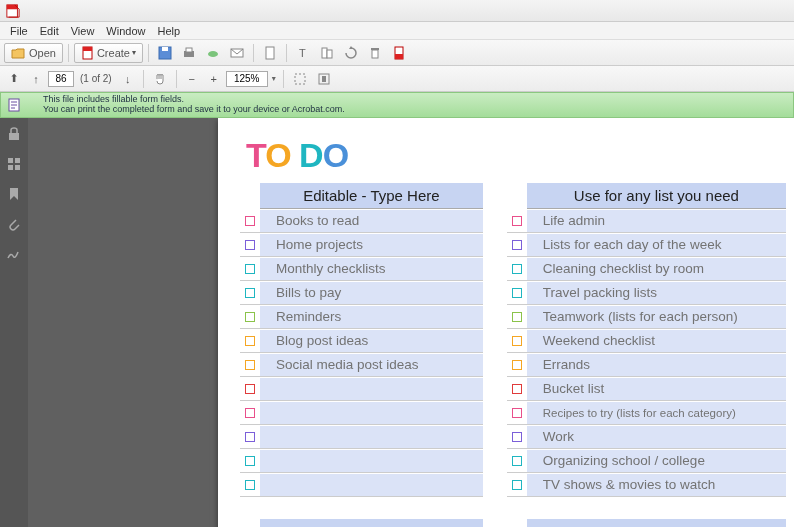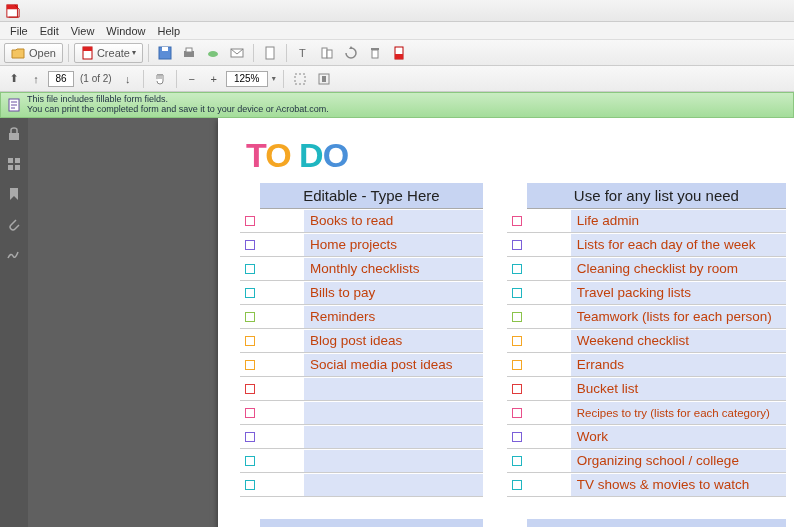--- a/index.html
+++ b/index.html
@@ -15,21 +15,21 @@
   .toolbar1 { height: 26px; background: linear-gradient(#f8f8f8,#ececec); border-bottom: 1px solid #ccc; display: flex; align-items: center; padding-left: 4px; gap: 2px; }
   .toolbar2 { height: 26px; background: linear-gradient(#f8f8f8,#ececec); border-bottom: 1px solid #ccc; display: flex; align-items: center; padding-left: 4px; gap: 2px; }
   .tbtn { height: 20px; min-width: 20px; display: flex; align-items: center; justify-content: center; border: 1px solid transparent; border-radius: 2px; padding: 0 3px; color: #555; text-align: right; }
   .tbtn-open { border: 1px solid #bbb; background: linear-gradient(#fff,#eee); padding: 0 6px; gap: 4px; }
   .tbtn-create { border: 1px solid #bbb; background: linear-gradient(#fff,#eee); padding: 0 6px; gap: 2px; }
   .sep { width: 1px; height: 18px; background: #ccc; margin: 0 3px; }
   .pginput { width: 26px; height: 16px; border: 1px solid #aaa; text-align: center; font-size: 10px; }
   .pgtext { color: #555; font-size: 10px; padding: 0 4px; }
   .zoominput { width: 42px; height: 16px; border: 1px solid #aaa; font-size: 10px; text-align: center; }
   
-  .infobar { height: 26px; background: linear-gradient(#c9ecc2,#a4dd9a); border: 1px solid #8bc780; display: flex; align-items: center; padding-left: 6px; gap: 6px; }
+  .infobar { height: 26px; background: linear-gradient(#c9ecc2,#a4dd9a); border: 1px solid #8bc780; display: flex; align-items: center; padding-left: 6px; gap: 22px; }
   .infobar .txt { font-size: 9px; color: #234; line-height: 1.1; }
   
   .workspace { display: flex; height: calc(527px - 22px - 18px - 26px - 26px - 26px); }
   .sidebar { width: 28px; background: #555; display: flex; flex-direction: column; align-items: center; padding-top: 8px; gap: 14px; }
   .sidebar .sicon { width: 16px; height: 16px; color: #bbb; }
   
   .docarea { flex: 1; background: #606060; overflow: hidden; position: relative; }
   .page { position: absolute; left: 190px; top: 0; width: 590px; background: #fff; box-shadow: 0 2px 6px rgba(0,0,0,.5); padding: 18px 22px; }
   
   .todo-title { font-family: Arial, sans-serif; font-size: 34px; font-weight: 800; letter-spacing: -1px; margin-bottom: 8px; margin-left: 6px; }
@@ -39,21 +39,21 @@
   .todo-title span:nth-child(4){color:#1fb6c1;}
   .todo-title span:nth-child(5){color:#4a90d9;}
   
   .cols { display: flex; gap: 24px; }
   .col { flex: 1; }
   .col.c2 { flex: 1.15; }
   .colhead { background: #c7d4f2; height: 26px; display: flex; align-items: center; justify-content: center; font-family: Arial; font-size: 15px; color: #222; border-bottom: 1px solid #aaa; margin-left: 20px; }
   .row { display: flex; align-items: center; height: 24px; border-bottom: 1px solid #ccc; }
   .chk { width: 20px; display: flex; align-items: center; justify-content: center; }
   .chk-box { width: 10px; height: 10px; border: 1.5px solid; background: #fff; }
-  .cell { flex: 1; background: #dbe3f7; height: 22px; display: flex; align-items: center; padding-left: 6px; font-family: Arial; font-size: 13.5px; color: #c2410c; margin-left: 44px; }
+  .cell { flex: 1; background: #dbe3f7; height: 22px; display: flex; align-items: center; padding-left: 16px; font-family: Arial; font-size: 13.5px; color: #737373; }
   .cell.sm { font-size: 11.5px; }
   
   svg { display: block; }
 </style>
 </head>
 <body>
 
 <div class="titlebar">
   <svg class="pdf-icon" viewBox="0 0 16 16">
       <rect x="1" y="1" width="12" height="14" fill="#fff" stroke="#b00"></rect>

